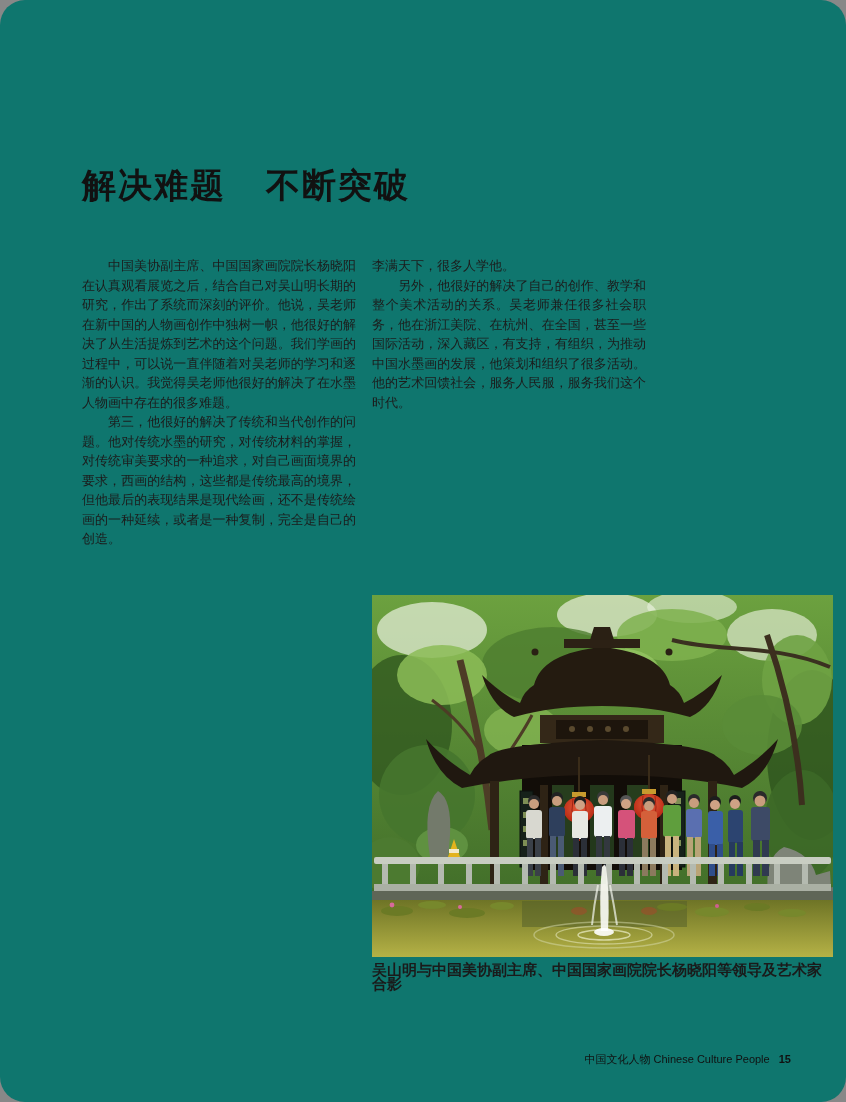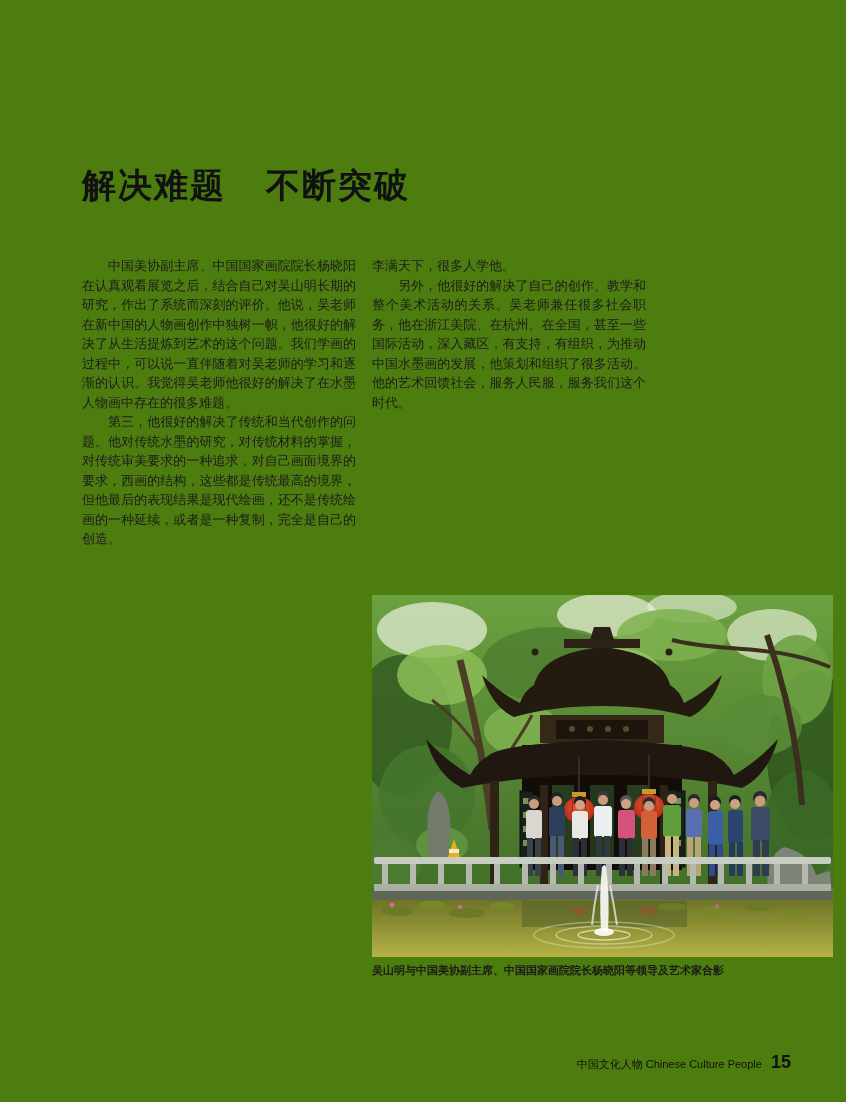--- a/index.html
+++ b/index.html
@@ -1,23 +1,24 @@
 <!DOCTYPE html>
 <html style="--lantern-red: #c9301b; --foliage-green: #5d8f3c; --foliage-dark: #35591f; --foliage-light: #8cbc57; --pavilion-wood: #241b10; --stone-gray: #c8cdc2; --pond-dark: #73772a; --pond-light: #b5b246; --text-black: #1c1c1c;"><head>
 <meta charset="utf-8">
 <style>
   html,body{margin:0;padding:0;background:#888;}
   .page{
     position:relative;
     width:846px;height:1102px;
-    background:#4d7c0f;
+    background:#0f766e;
     margin:0 auto;
     overflow:hidden;
     font-family:"Liberation Sans",sans-serif;
     color:#1c1c1c;
+    border-radius:25px;
   }
   .article-title{
     position:absolute;left:82px;top:140px;
     font-family:"Liberation Serif","DejaVu Serif",serif;
     font-weight:bold;font-size:34px;letter-spacing:2px;
     color:#111;white-space:nowrap;
   }
   .article-title .title-part2{margin-left:40px;}
   .col{
     position:absolute;top:256px;width:274px;
@@ -29,28 +30,28 @@
   .col p.no-indent{text-indent:0;}
   .col-left{left:82px;}
   .col-right{left:372px;}
   .photo-figure{
     position:absolute;left:372px;top:595px;width:461px;height:362px;
     margin:0;
   }
   .photo-figure svg{display:block;}
   .photo-caption{
     position:absolute;left:372px;top:963px;width:461px;
-    font-size:11px;font-weight:bold;color:#1a1a1a;
+    font-size:15px;font-weight:bold;color:#1a1a1a;
     line-height:14px;
   }
   .page-footer{
     position:absolute;top:1052px;right:55px;
     font-size:11px;color:#111;white-space:nowrap;
   }
-  .page-footer .footer-num{font-weight:bold;font-size:18px;margin-left:6px;}
+  .page-footer .footer-num{font-weight:bold;font-size:11px;margin-left:6px;}
 </style>
 </head>
 <body>
 
 <div class="page">
 
   <h1 class="article-title">
     <span>解决难题</span><span class="title-part2">不断突破</span>
   </h1>
 

